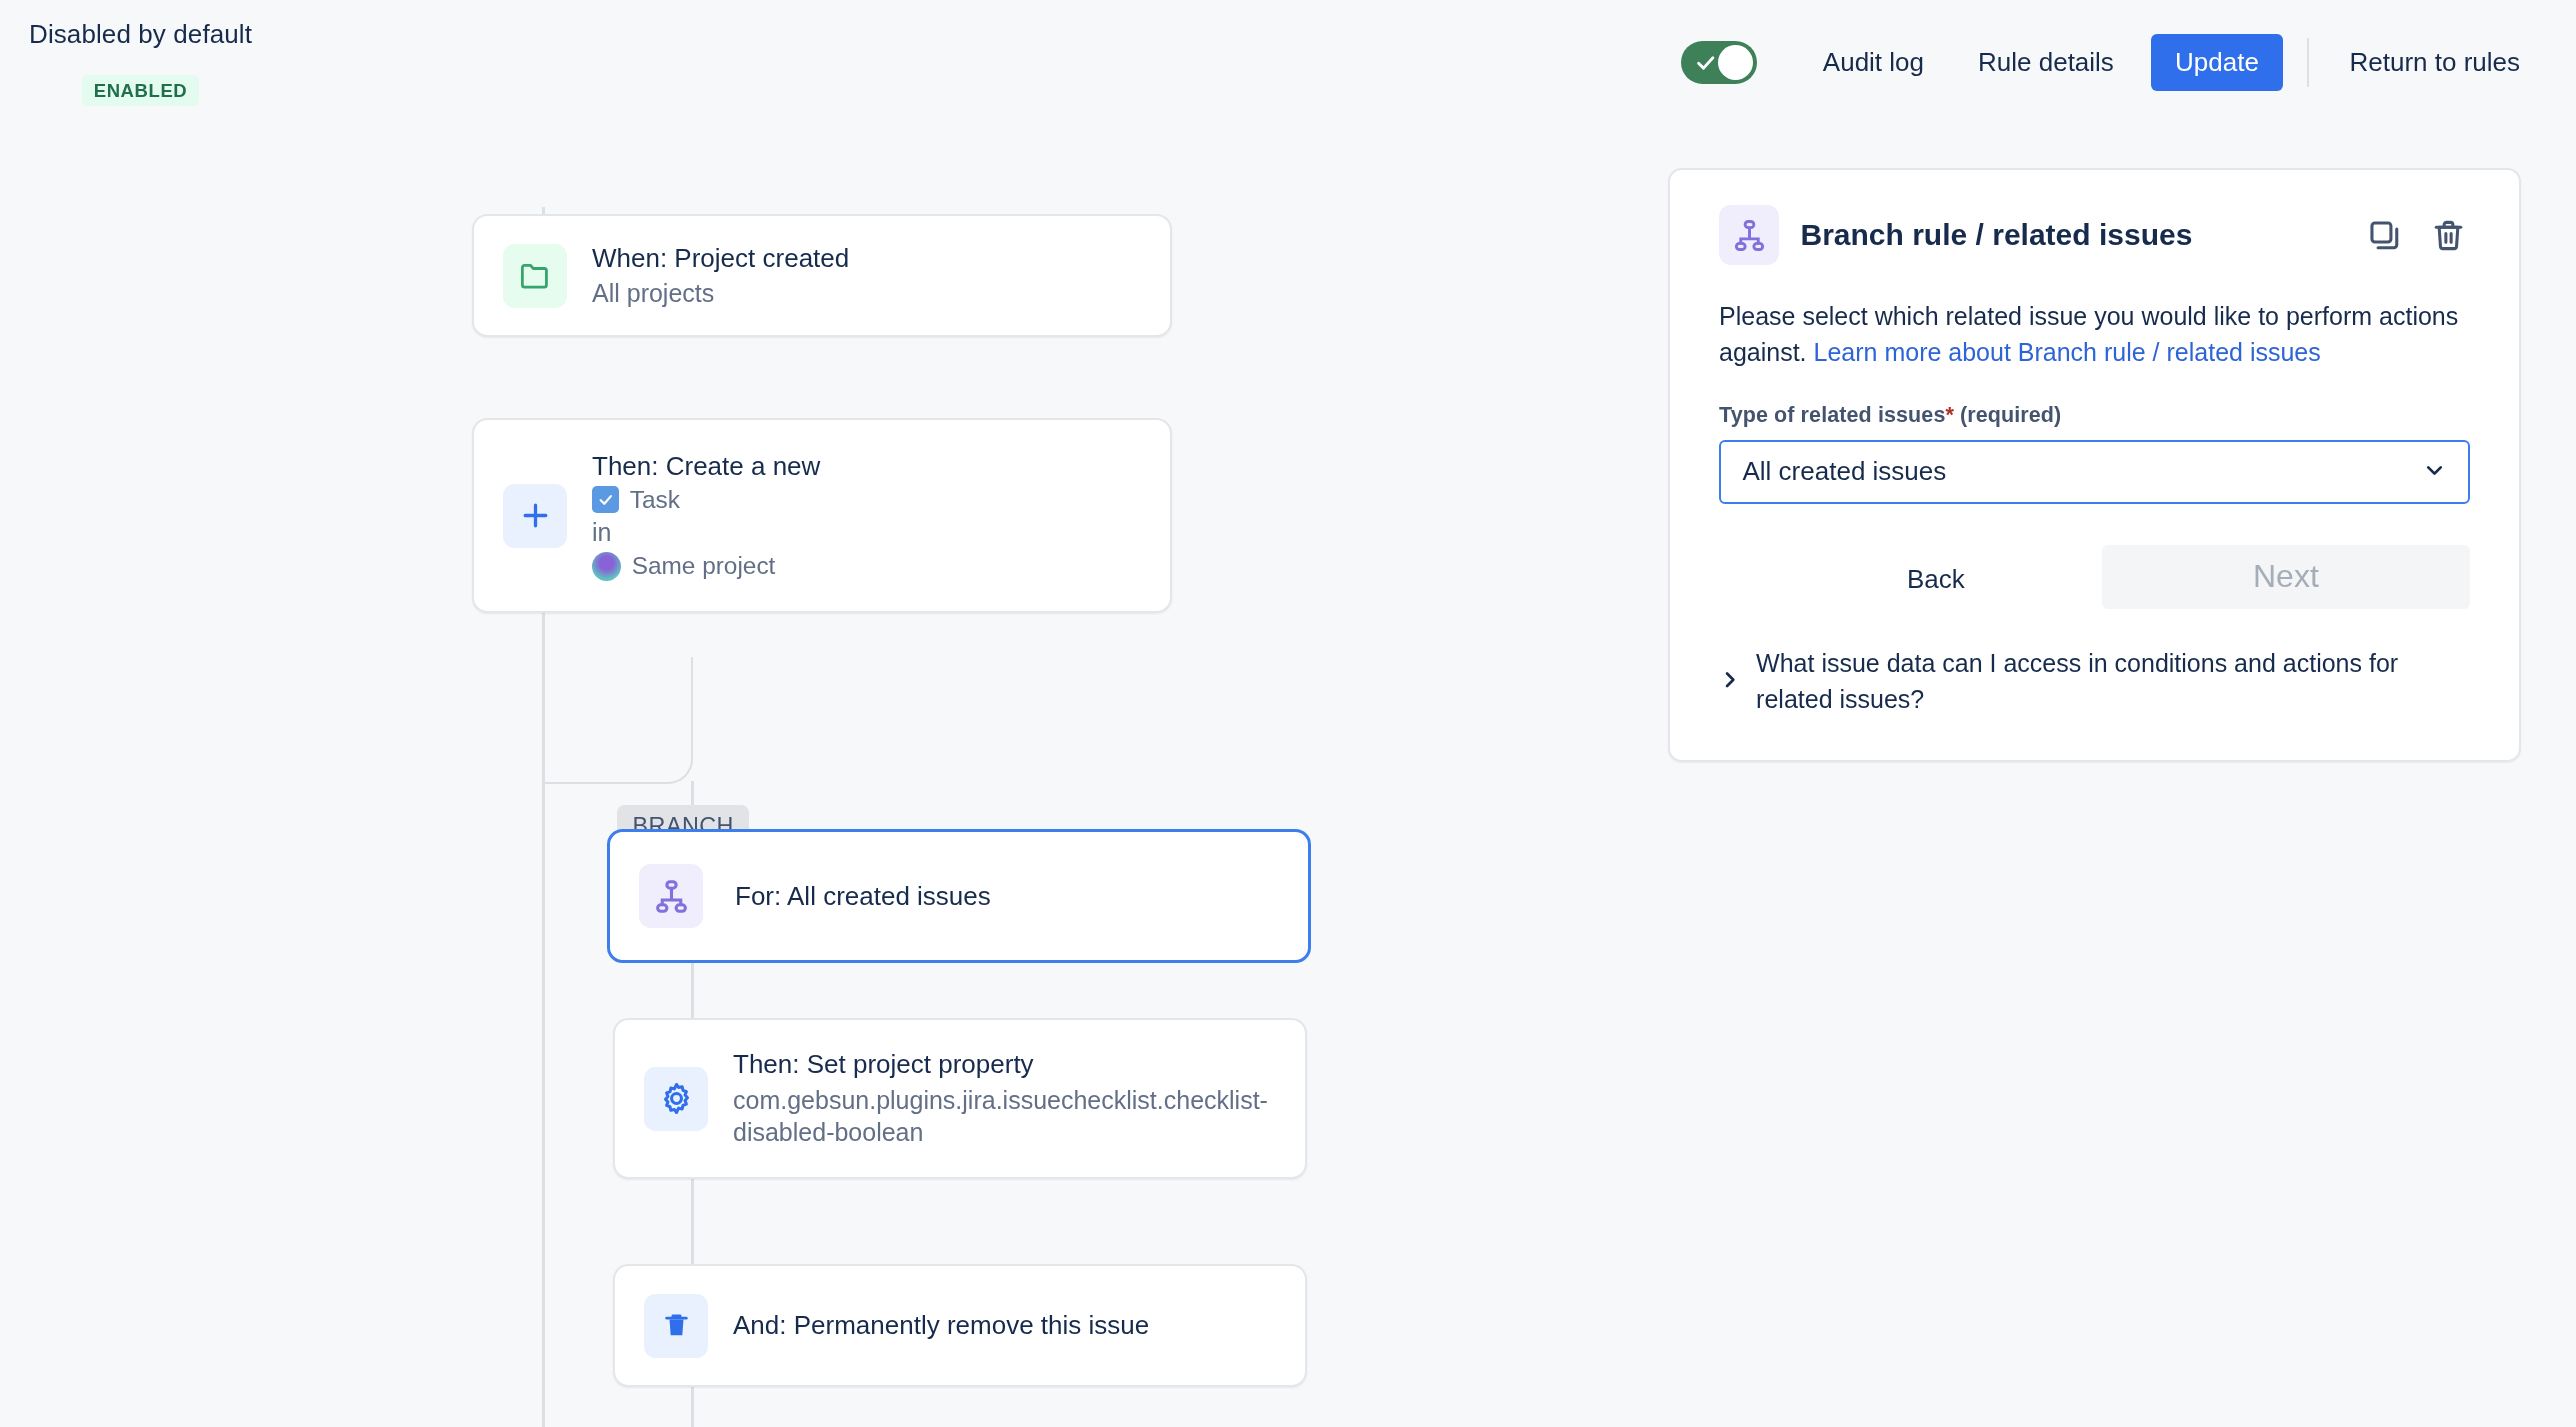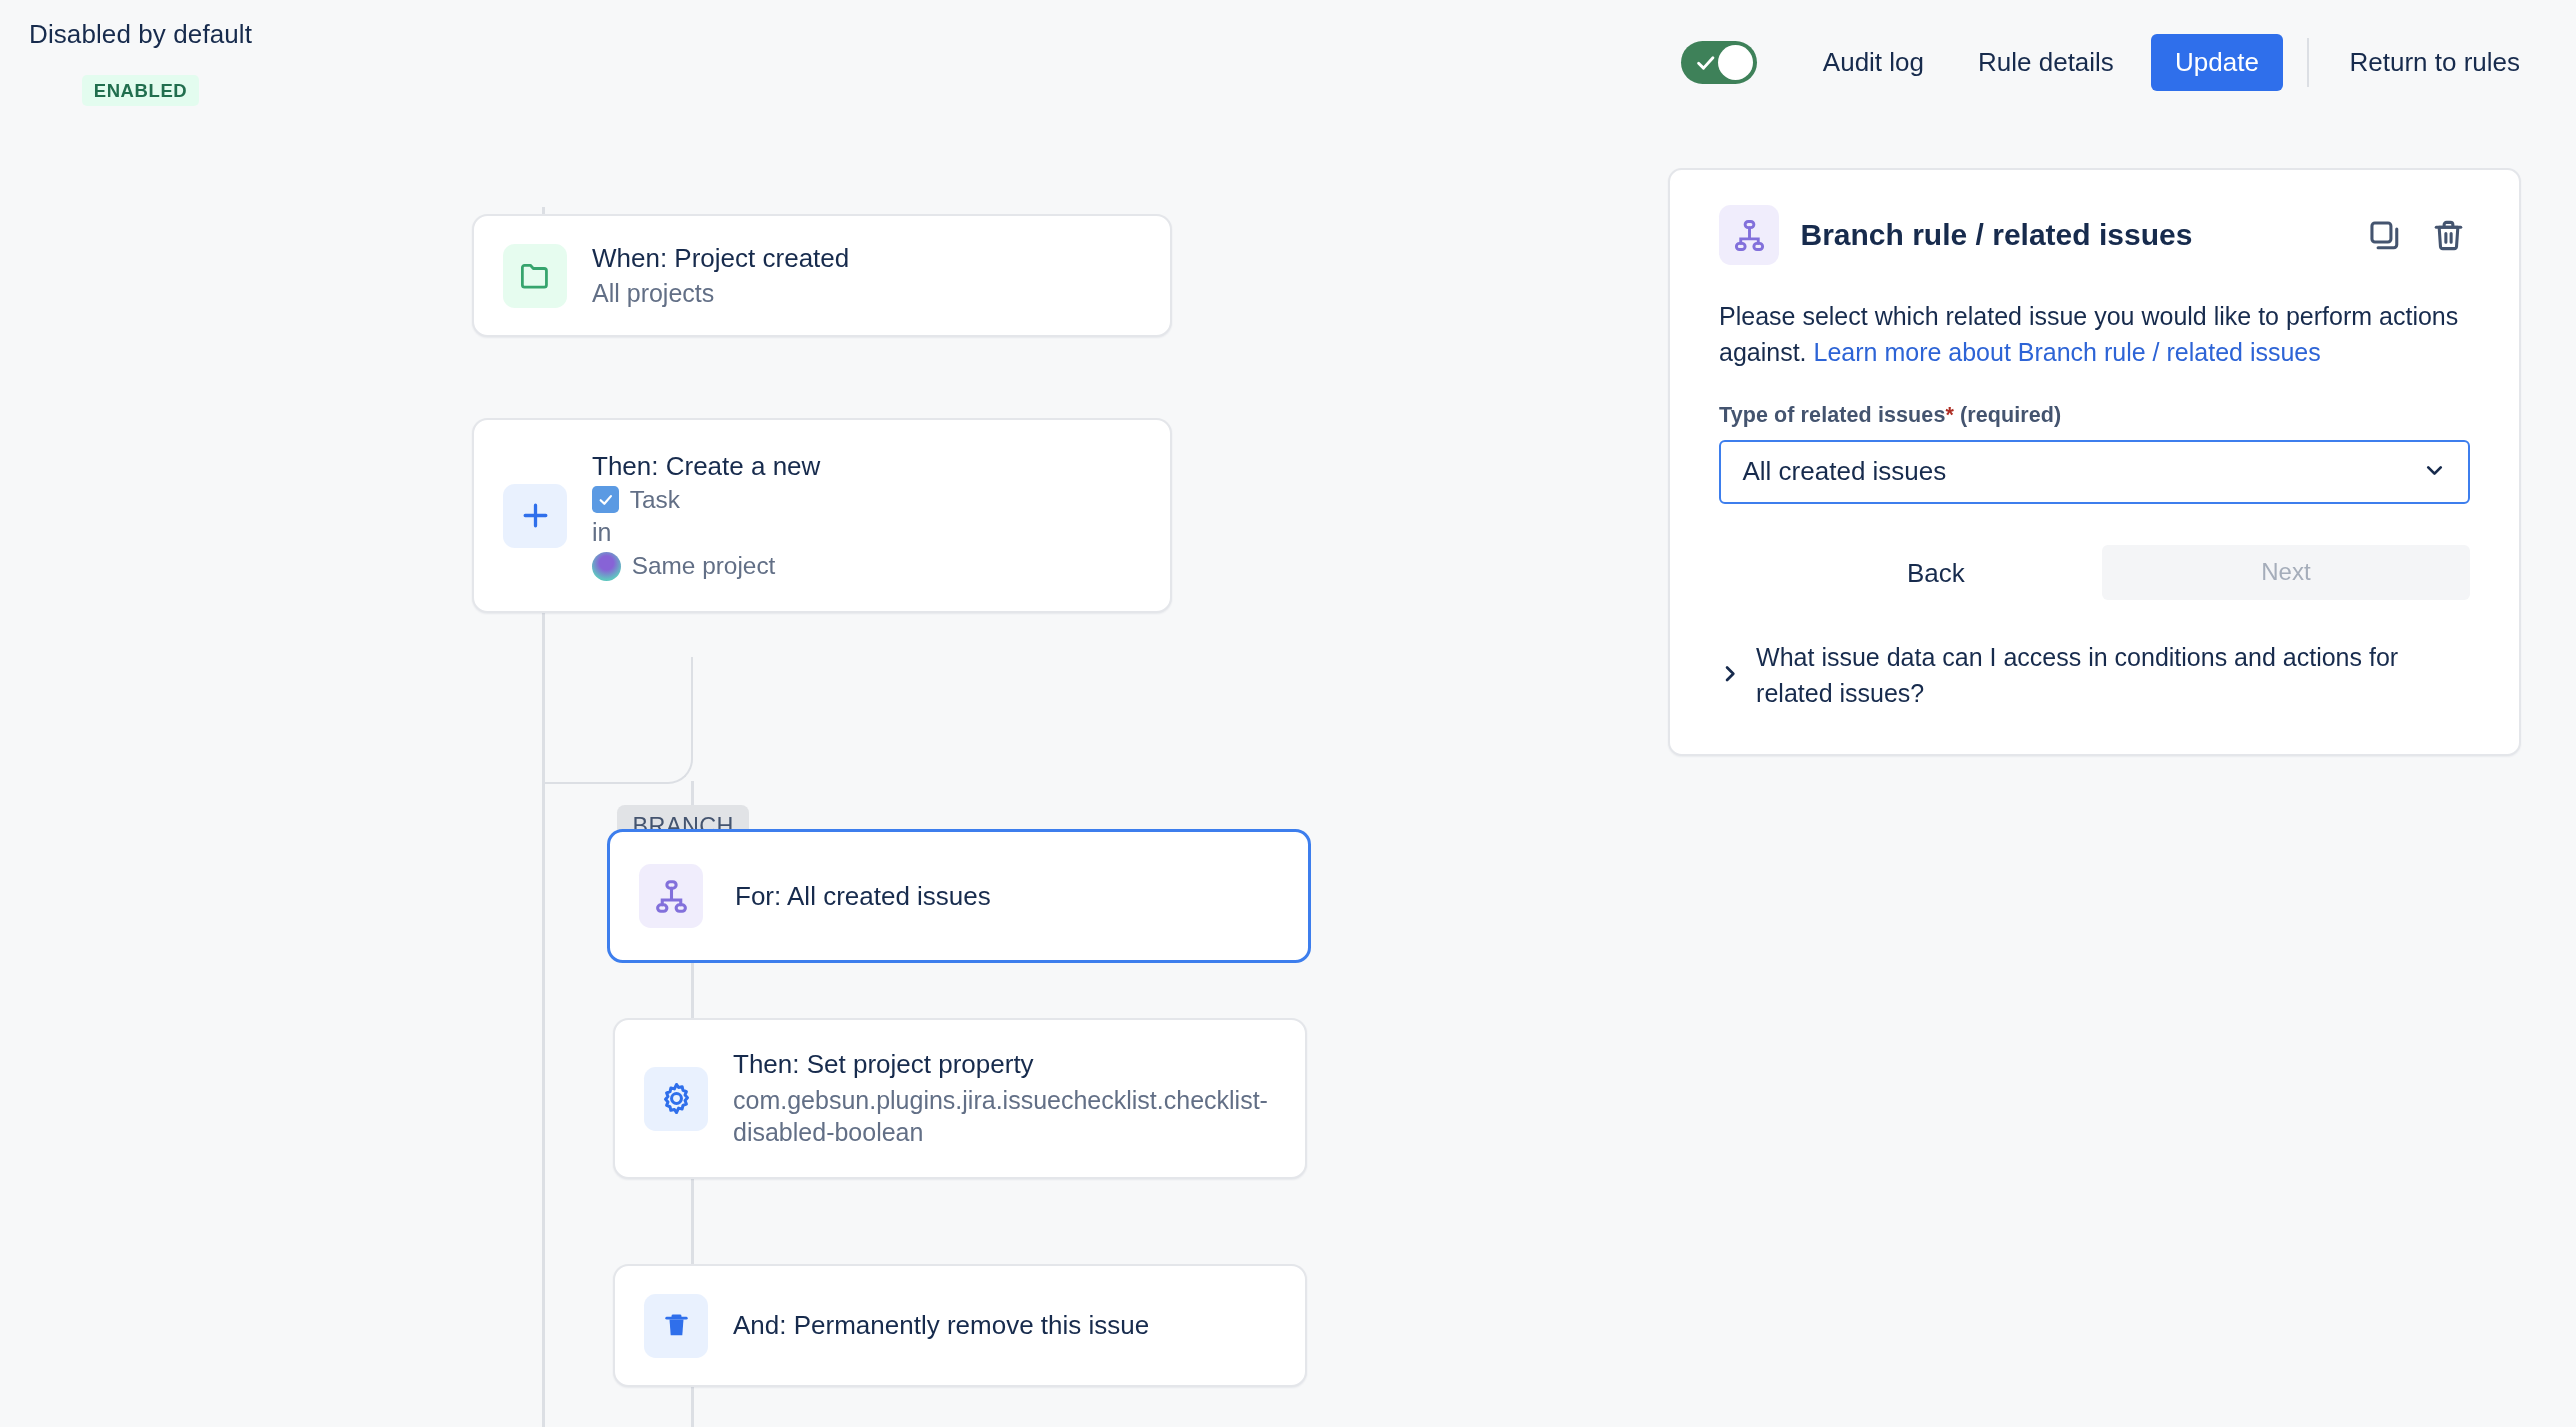--- a/index.html
+++ b/index.html
@@ -121,29 +121,29 @@
   }
   .field-label .req { color: #ae2e24; font-weight: bold; }
   .field-label .req-txt { font-weight: bold; color: #44546f; }
   .select-wrap {
     margin-top: 11.7px; position: relative;
     border: 2.9px solid #3d7eed; border-radius: 5.9px; background: #fff;
     height: 64px; display: flex; align-items: center; padding: 0 21.5px;
   }
   .select-value { font-size: 26px; color: #172b4d; }
   .select-chevron { position: absolute; right: 21.5px; top: 50%; transform: translateY(-50%); }
-  .btn-row { margin-top: 41px; display: flex; align-items: flex-start; }
+  .btn-row { margin-top: 41px; display: flex; align-items: flex-end; }
   .btn-back {
     background: none; border: none; font-family: inherit;
     font-size: 26px; color: #172b4d; padding: 13.7px 51px; cursor: pointer;
     border-radius: 5.9px; margin-left: 137px;
   }
   .btn-next {
     background: #f4f5f7; border: none; font-family: inherit;
-    font-size: 24px; color: #a5adba; padding: 13.7px 0; cursor: default;
+    font-size: 32px; color: #a5adba; padding: 13.7px 0; cursor: default;
     border-radius: 5.9px; width: 380px; margin-left: 86px; text-align: center;
   }
   .expando {
     margin-top: 37px; display: flex; align-items: center; gap: 15.6px;
     cursor: pointer;
   }
   .expando-text {
     font-size: 25px; color: #172b4d; line-height: 1.42; max-width: 771px;
   }
 </style>

